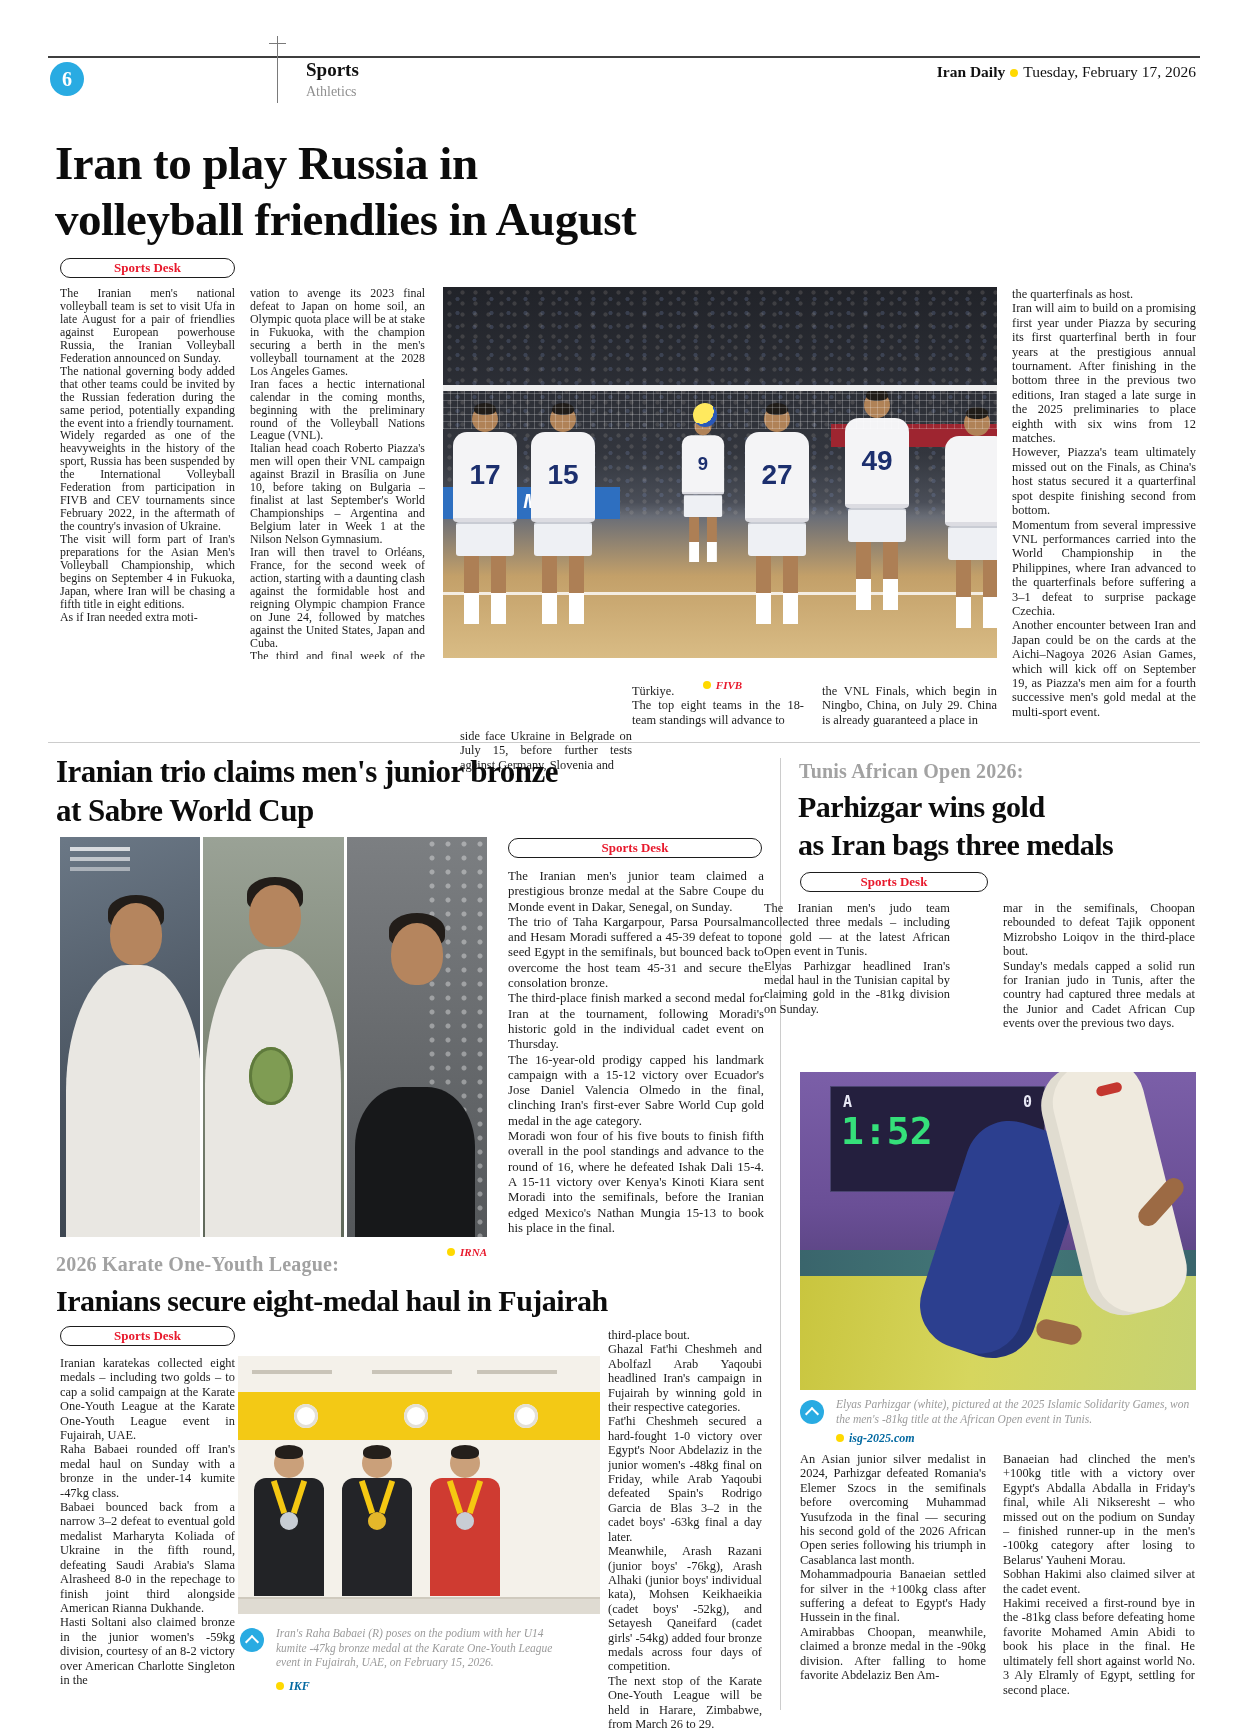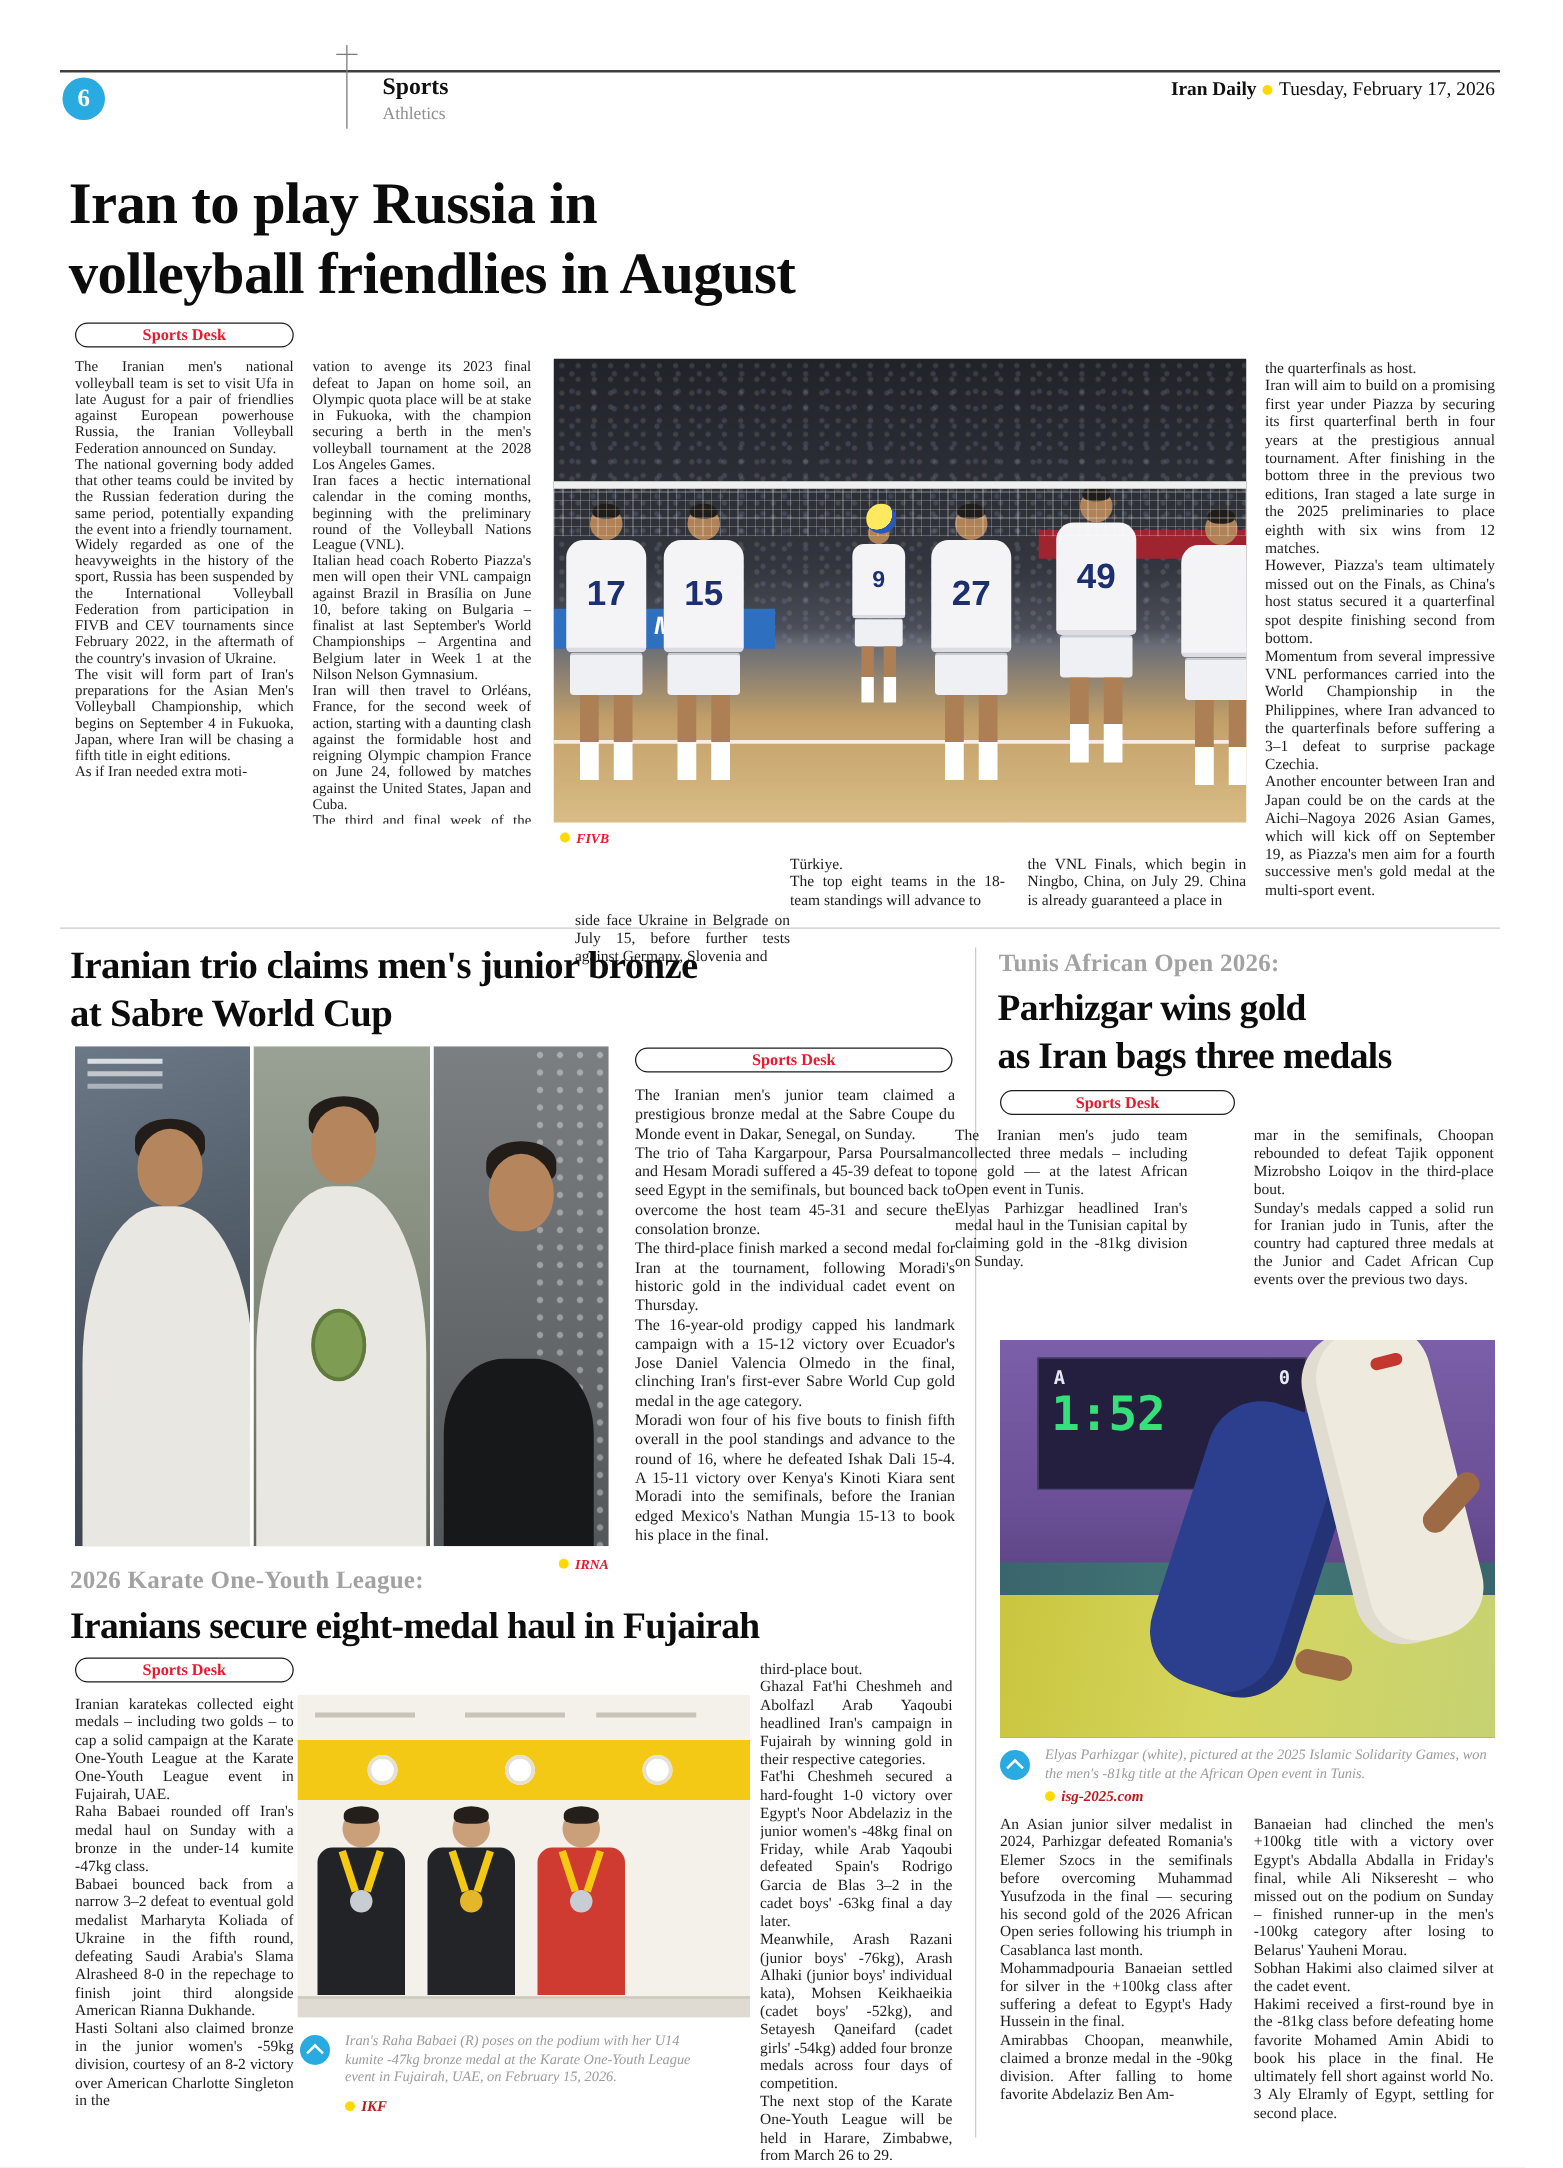--- a/index.html
+++ b/index.html
@@ -20,21 +20,21 @@
   
   .h1{font-weight:700;color:#0c0c0c;letter-spacing:-0.5px;white-space:pre-line;}
   .kicker{font:700 20px "Liberation Serif",serif;color:#a2a2a2;letter-spacing:0.2px;}
   .pill{border:1.5px solid #1d1d1d;border-radius:11px;text-align:center;
         font:700 13px/18px "Liberation Serif",serif;color:#e8192c;height:20px;box-sizing:border-box;}
   .bodytxt{font:12.4px/14.4px "Liberation Serif",serif;text-align:justify;color:#1c1c1c;
            white-space:pre-line;overflow:hidden;}
   .tight{font-size:11.9px;line-height:12.95px;}
   .caption{font:italic 11.5px/14.5px "Liberation Serif",serif;color:#9b9b9b;white-space:pre-line;}
   .pcredit{font:italic 700 11px "Liberation Serif",serif;color:#e8192c;}
-  .capcredit{font:italic 700 12px "Liberation Serif",serif;color:#b91c1c;text-align:right;}
+  .capcredit{font:italic 700 12px "Liberation Serif",serif;color:#0369a1;text-align:right;}
   .credit-line{white-space:nowrap;}
   .capic{width:24px;height:24px;border-radius:50%;background:#29abe2;}
   .capic span{display:block;width:8px;height:8px;border-top:2.5px solid #fff;border-left:2.5px solid #fff;
               transform:rotate(45deg);margin:9px auto 0;}
   .vrule{background:#cccccc;width:1px;}
   .hrule{background:#cccccc;height:1px;}
   
   #v-photo{left:443px;top:287px;width:554px;height:371px;overflow:hidden;
            background:linear-gradient(180deg,#212329 0%,#33363e 45%,#4a4e58 58%,#6a6e77 62%,#c3a069 78%,#d9bc85 100%);}
   #v-crowd{left:0;top:0;width:100%;height:62%;
@@ -214,21 +214,21 @@
       <div class="shorts"></div>
         <div class="legs">
           <div class="leg"></div>
           <div class="leg"></div>
         </div>
     </div>
     <div class="abs" id="v-net"></div>
     <div class="abs" id="v-mesh"></div>
     <div class="abs" id="v-ball"></div>
   </div>
-  <div class="abs credit-line" style="left:443px;top:661px;width:554px;text-align:left;">
+  <div class="abs credit-line" style="left:443px;top:675px;width:554px;text-align:center;">
     <span class="ydot"></span><span class="pcredit">FIVB</span>
   </div>
 
   <div class="abs bodytxt" style="left:460px;top:684px;width:172px;height:48px;margin-top:45px;">side face Ukraine in Belgrade on July 15, before further tests against Germany, Slovenia and</div>
   <div class="abs bodytxt" style="left:632px;top:684px;width:172px;height:48px;">Türkiye.
 The top eight teams in the 18-team standings will advance to</div>
   <div class="abs bodytxt" style="left:822px;top:684px;width:175px;height:48px;">the VNL Finals, which begin in Ningbo, China, on July 29. China is already guaranteed a place in</div>
   <div class="abs bodytxt" style="left:1012px;top:287px;width:184px;height:432px;">the quarterfinals as host.
 Iran will aim to build on a promising first year under Piazza by securing its first quarterfinal berth in four years at the prestigious annual tournament. After finishing in the bottom three in the previous two editions, Iran staged a late surge in the 2025 preliminaries to place eighth with six wins from 12 matches.
 However, Piazza's team ultimately missed out on the Finals, as China's host status secured it a quarterfinal spot despite finishing second from bottom.

